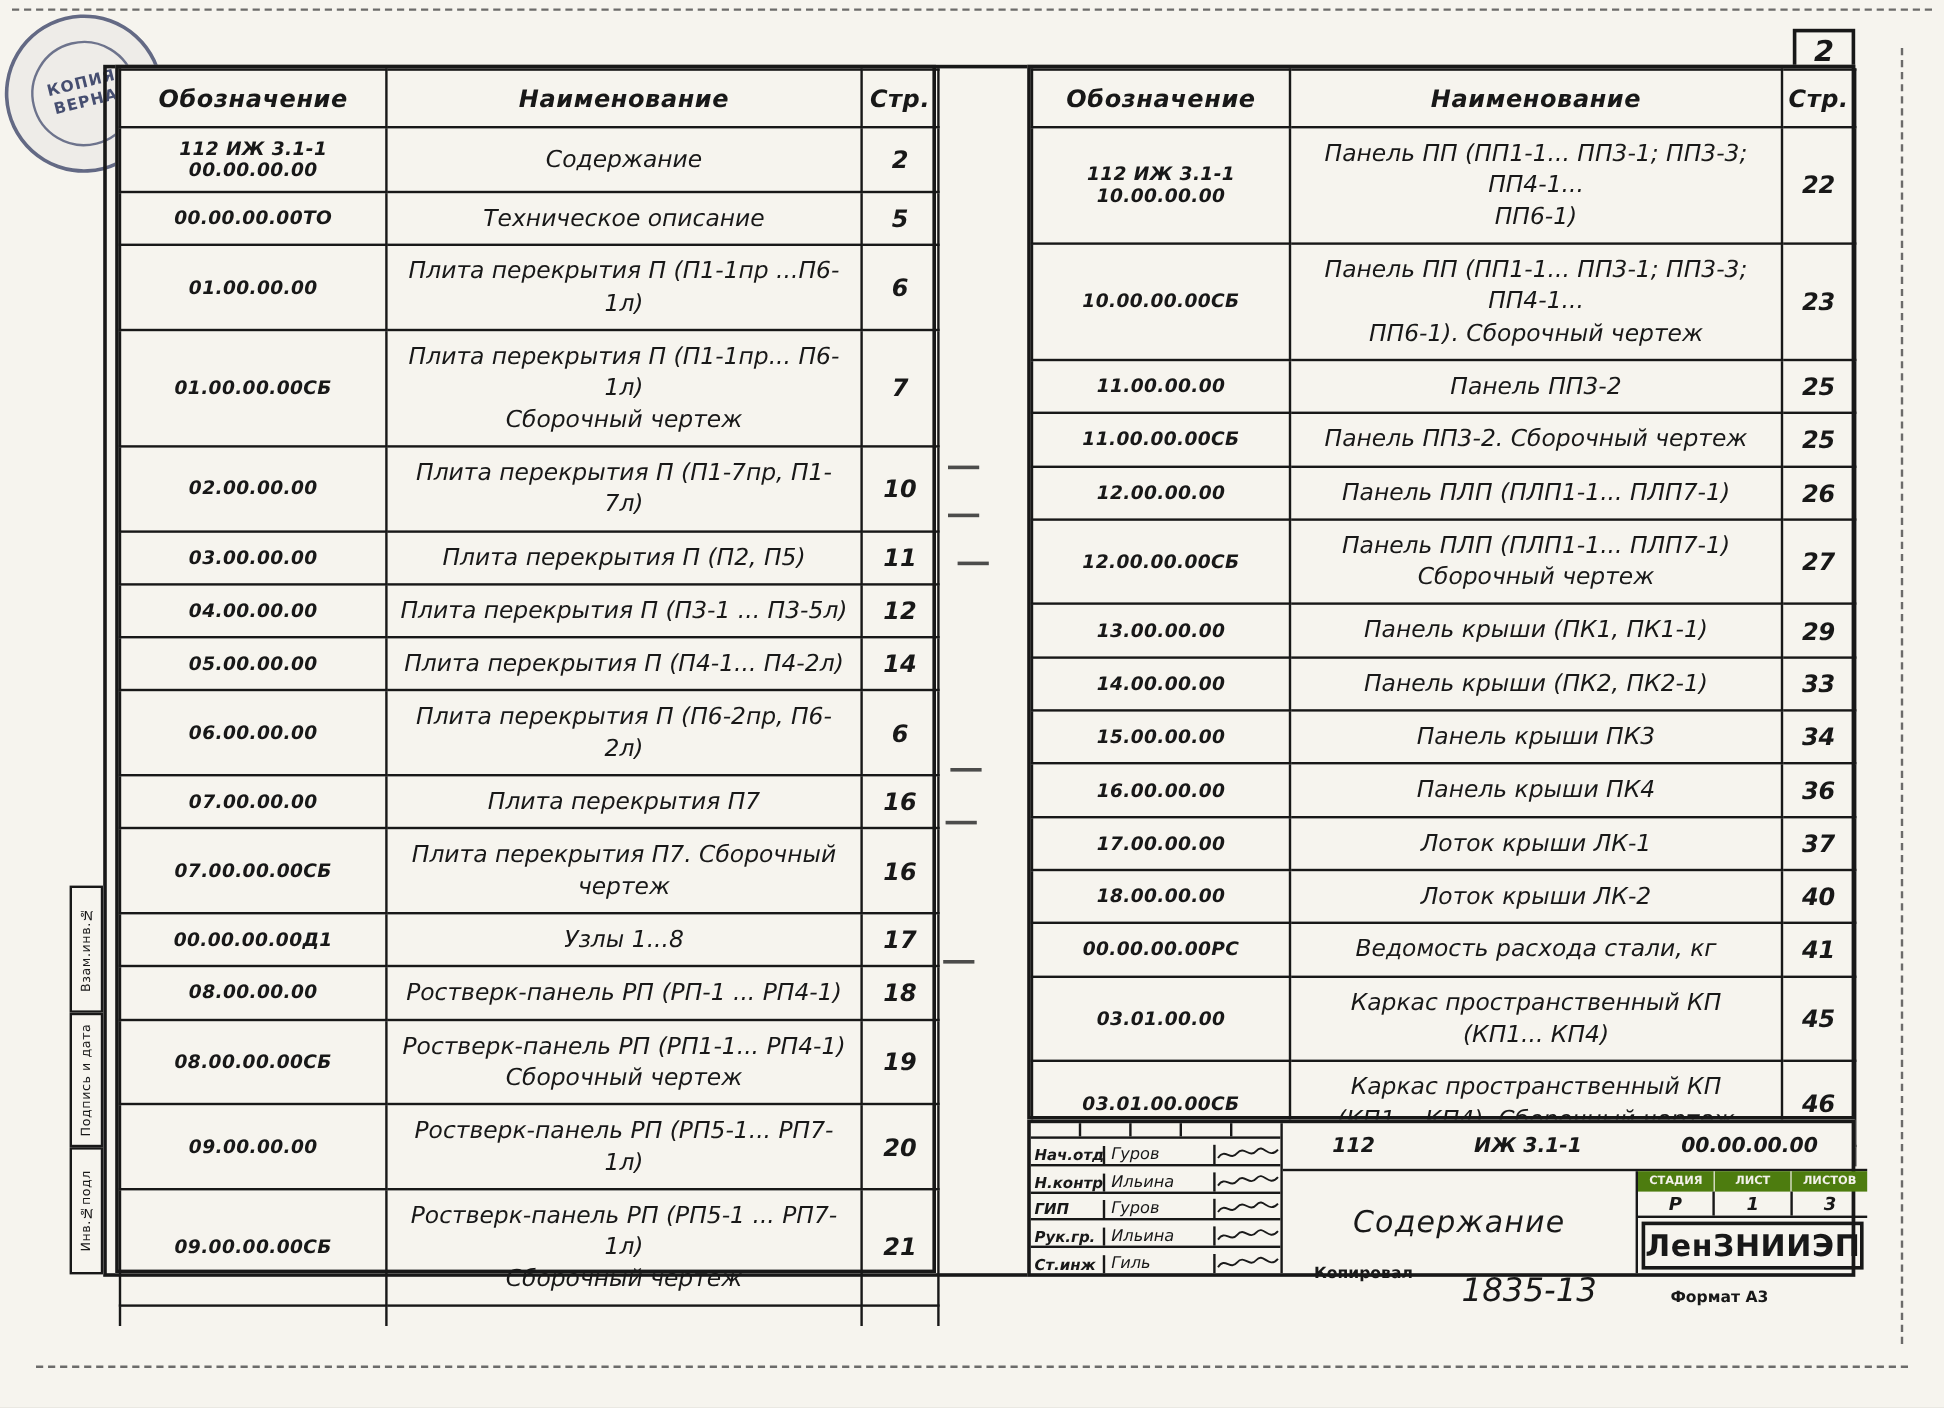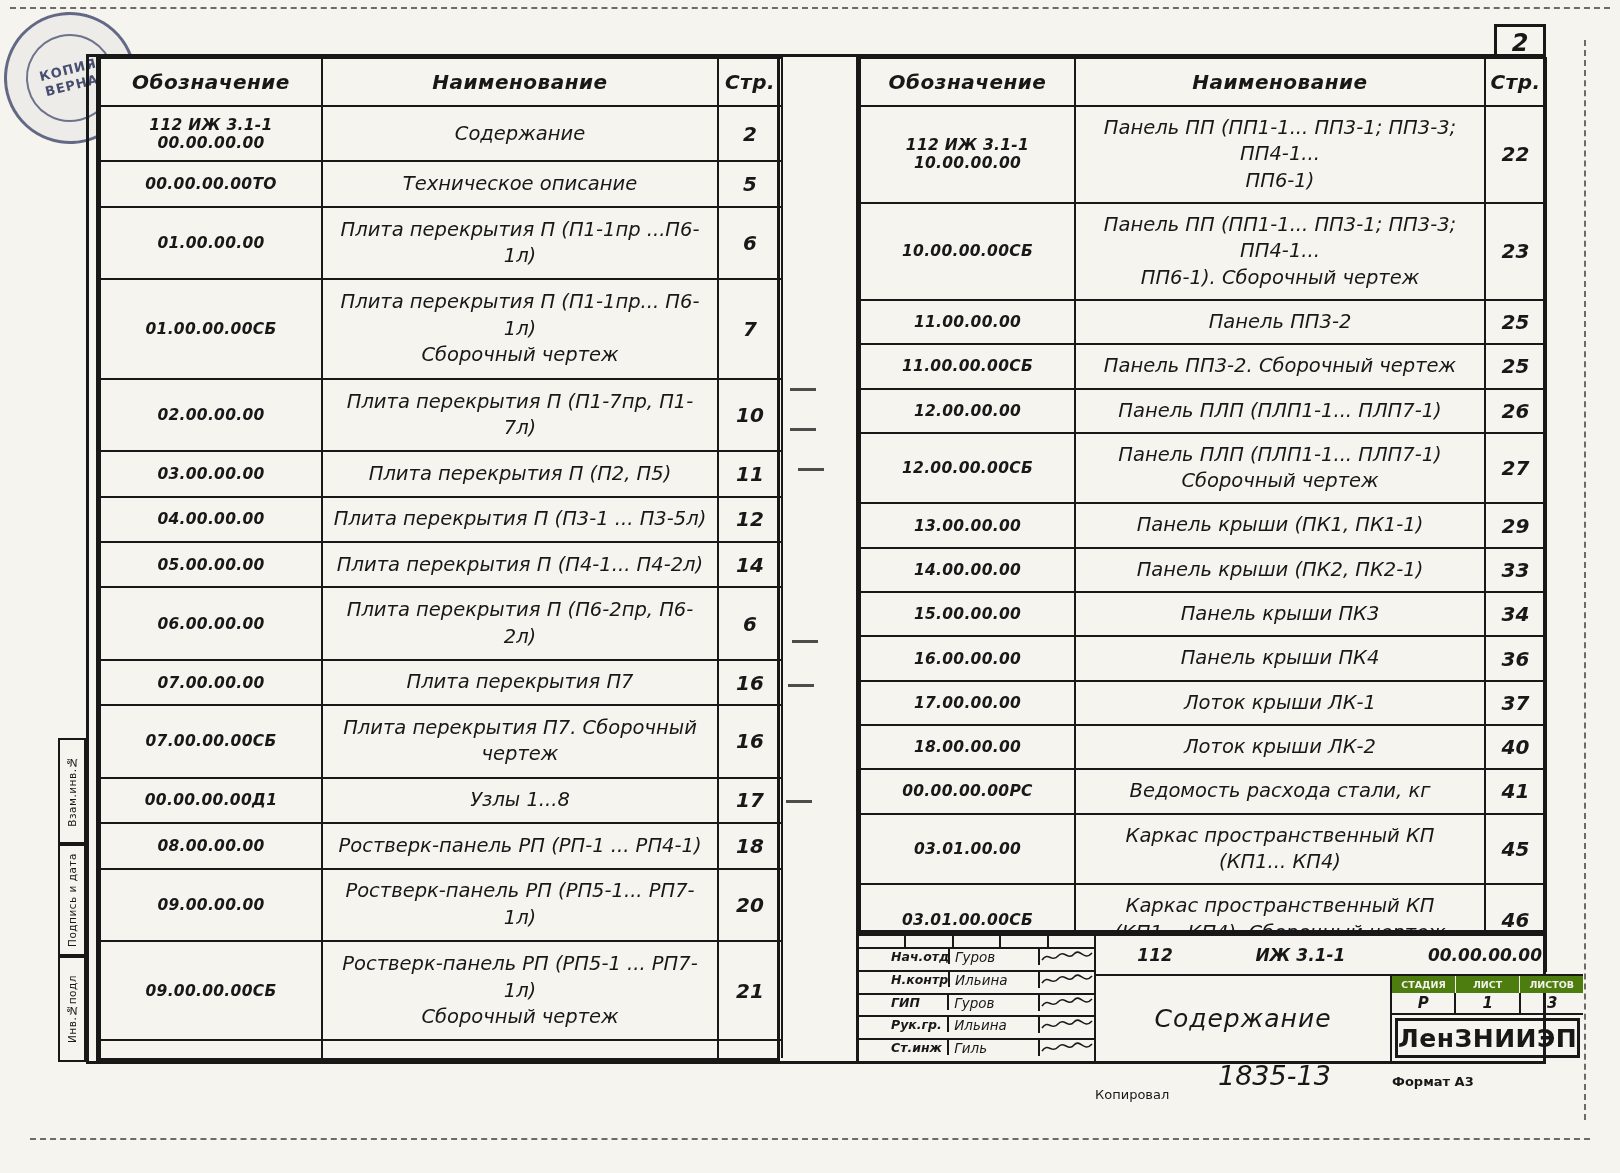--- a/index.html
+++ b/index.html
@@ -26,21 +26,21 @@
   td.col-name{white-space:pre-line;text-align:center;line-height:1.35;}
   td.col-page{font-size:20px;font-weight:bold;text-align:center;}
   tr.filler td{border-bottom:none;}
 
   
   .titleblock{position:absolute;left:856px;top:933px;width:690px;height:131px;border:3px solid #181818;display:flex;background:#f6f4ee;}
   .tb-staff{width:237px;border-right:2px solid #181818;display:flex;flex-direction:column;}
   .tb-staff-top{height:13px;border-bottom:2px solid #181818;display:flex;}
   .tb-staff-top i{flex:1;border-right:2px solid #181818;}
   .tb-staff-top i:last-child{border-right:none;}
-  .staff-row{flex:1;display:flex;border-bottom:2px solid #181818;align-items:flex-start;padding-left:29px;}
+  .staff-row{flex:1;display:flex;border-bottom:2px solid #181818;align-items:flex-end;}
   .staff-row:last-child{border-bottom:none;}
   .staff-role{width:62px;border-right:2px solid #181818;font-size:12.5px;font-style:italic;font-weight:bold;padding-left:3px;display:flex;align-items:center;}
   .staff-name{width:92px;border-right:2px solid #181818;font-size:13.5px;font-style:italic;padding-left:5px;display:flex;align-items:center;}
   .staff-sig{flex:1;display:flex;align-items:center;justify-content:center;}
   .tb-main{flex:1;display:flex;flex-direction:column;}
   .tb-docrow{height:40px;border-bottom:2px solid #181818;display:flex;align-items:center;justify-content:space-around;font-style:italic;font-weight:bold;font-size:17px;}
   .tb-bottom{flex:1;display:flex;}
   .tb-title{width:296px;border-right:2px solid #181818;display:flex;align-items:center;justify-content:center;font-style:italic;font-size:25px;letter-spacing:1px;}
   .tb-stage{flex:1;display:flex;flex-direction:column;}
   .stage-labels{display:flex;height:17px;background:#4d7c0f;color:#f3f1ea;font-size:9.5px;font-weight:bold;}
@@ -56,21 +56,21 @@
   .sidebox span{writing-mode:vertical-rl;transform:rotate(180deg);font-size:10.5px;letter-spacing:.5px;white-space:nowrap;}
 
   
   .pagenum{position:absolute;left:1494px;top:24px;width:52px;height:38px;border:3px solid #181818;display:flex;align-items:center;justify-content:center;font-size:24px;font-style:italic;font-weight:bold;background:#f6f4ee;}
 
   
   .stamp{position:absolute;left:4px;top:12px;width:132px;height:132px;border-radius:50%;border:3px solid rgba(40,50,90,.7);display:flex;align-items:center;justify-content:center;transform:rotate(-14deg);background:rgba(40,50,90,.04);}
   .stamp-inner{width:88px;height:88px;border-radius:50%;border:2px solid rgba(40,50,90,.65);display:flex;flex-direction:column;align-items:center;justify-content:center;color:rgba(40,50,90,.85);font-size:13px;font-weight:bold;letter-spacing:1px;text-align:center;line-height:1.2;}
 
   
-  .foot-copied{position:absolute;left:1095px;top:1087px;font-size:13px;font-weight:normal;}
+  .foot-copied{position:absolute;left:1095px;top:1054px;font-size:13px;font-weight:bold;}
   .foot-docid{position:absolute;left:1218px;top:1060px;font-size:27px;font-style:italic;}
   .foot-format{position:absolute;left:1392px;top:1074px;font-size:13px;font-weight:bold;}
 </style>
 </head>
 <body>
 
 <div class="page">
 
   <div class="scanline" style="left:10px;top:7px;width:1600px;"></div>
   <div class="scanline" style="left:30px;top:1138px;width:1560px;"></div>
@@ -168,20 +168,26 @@
           </tr>
           <tr>
             <td class="col-designation">00.00.00.00Д1</td>
             <td class="col-name">Узлы 1...8</td>
             <td class="col-page">17</td>
           </tr>
           <tr>
             <td class="col-designation">08.00.00.00</td>
             <td class="col-name">Ростверк-панель РП (РП-1 ... РП4-1)</td>
             <td class="col-page">18</td>
+          </tr>
+          <tr>
+            <td class="col-designation">08.00.00.00СБ</td>
+            <td class="col-name">Ростверк-панель РП (РП1-1... РП4-1)
+Сборочный чертеж</td>
+            <td class="col-page">19</td>
           </tr>
           <tr>
             <td class="col-designation">09.00.00.00</td>
             <td class="col-name">Ростверк-панель РП (РП5-1... РП7-1л)</td>
             <td class="col-page">20</td>
           </tr>
           <tr>
             <td class="col-designation">09.00.00.00СБ</td>
             <td class="col-name">Ростверк-панель РП (РП5-1 ... РП7-1л)
 Сборочный чертеж</td>

